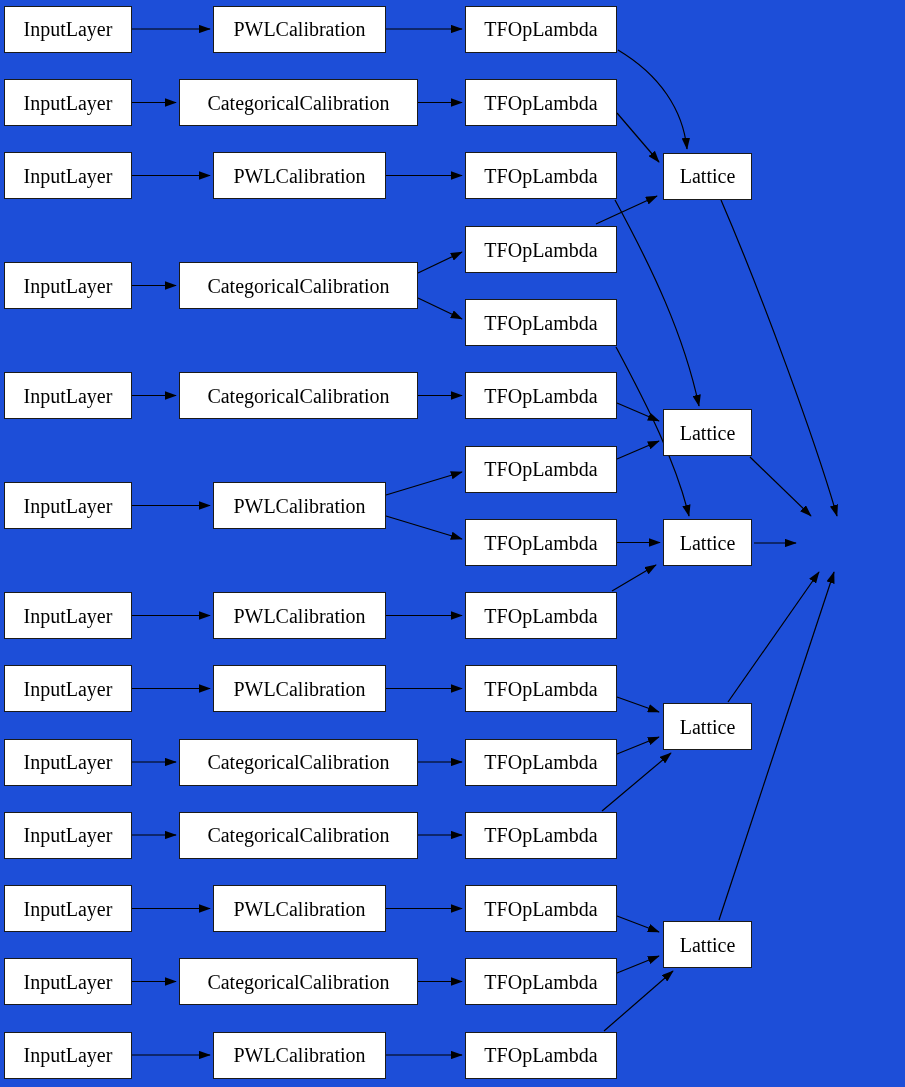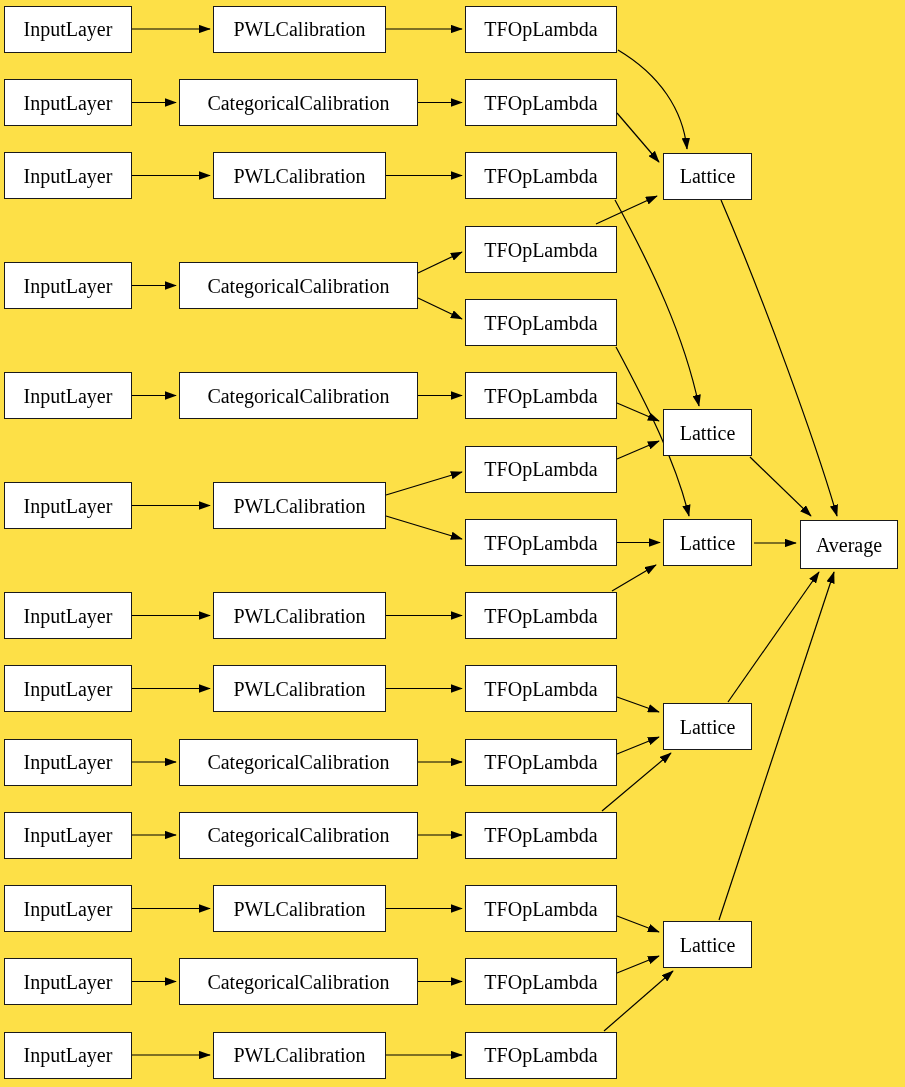--- a/index.html
+++ b/index.html
@@ -4,21 +4,21 @@
 <style>
   html, body {
     margin: 0;
     padding: 0;
     background: #ffffff;
   }
   #stage {
     position: relative;
     width: 905px;
     height: 1087px;
-    background: #fde047;
+    background: #1d4ed8;
     font-family: "Liberation Serif", "DejaVu Serif", serif;
     overflow: hidden;
     text-align: center;
   }
   #edge-layer {
     position: absolute;
     left: 0;
     top: 0;
     width: 905px;
     height: 1087px;
@@ -142,14 +142,13 @@
     <div class="node" style="left: 465px; top: 738.5px; width: 152px; height: 47px;">TFOpLambda</div>
     <div class="node" style="left: 465px; top: 811.5px; width: 152px; height: 47px;">TFOpLambda</div>
     <div class="node" style="left: 465px; top: 885px; width: 152px; height: 47px;">TFOpLambda</div>
     <div class="node" style="left: 465px; top: 958px; width: 152px; height: 47px;">TFOpLambda</div>
     <div class="node" style="left: 465px; top: 1031.5px; width: 152px; height: 47px;">TFOpLambda</div>
     <div class="node" style="left: 663px; top: 152.5px; width: 89px; height: 47px;">Lattice</div>
     <div class="node" style="left: 663px; top: 409px; width: 89px; height: 47px;">Lattice</div>
     <div class="node" style="left: 663px; top: 519px; width: 89px; height: 47px;">Lattice</div>
     <div class="node" style="left: 663px; top: 703px; width: 89px; height: 47px;">Lattice</div>
     <div class="node" style="left: 663px; top: 921px; width: 89px; height: 47px;">Lattice</div>
-    <div class="node" style="left: 800px; top: 520px; width: 98px; height: 49px;">Average</div>
   </div>
 
 </body></html>

